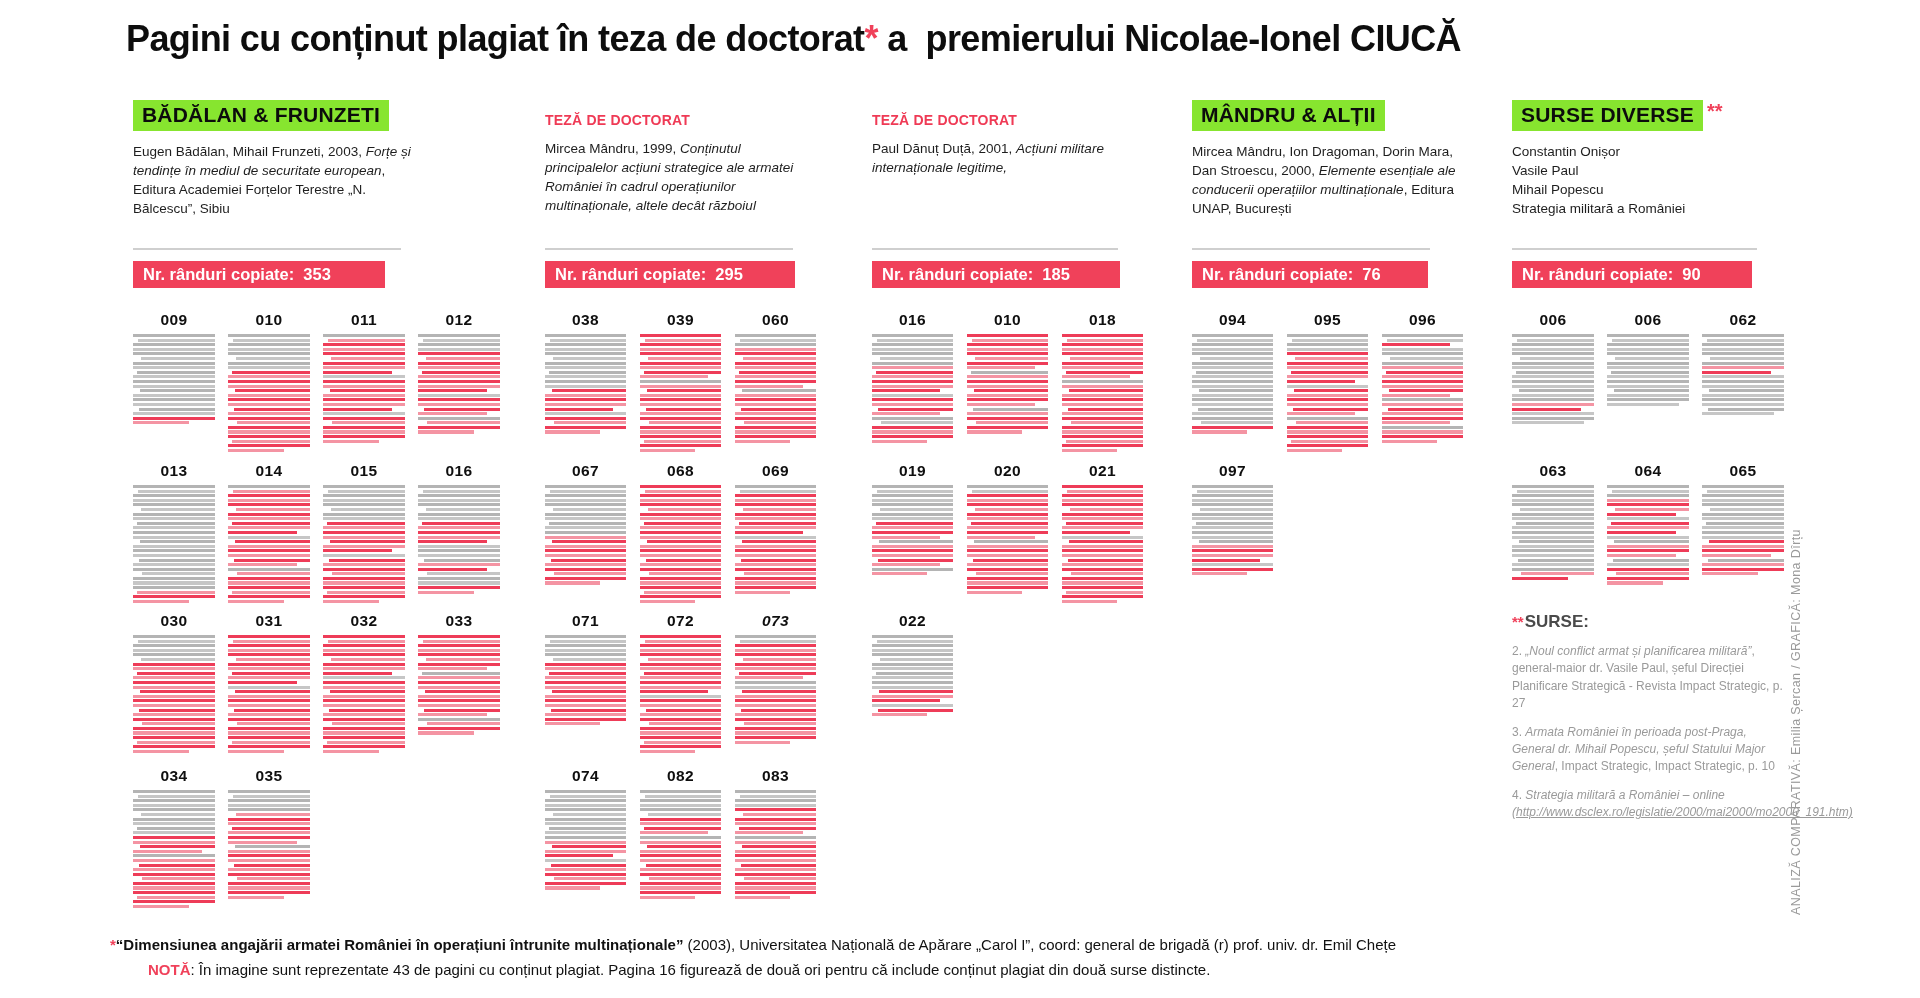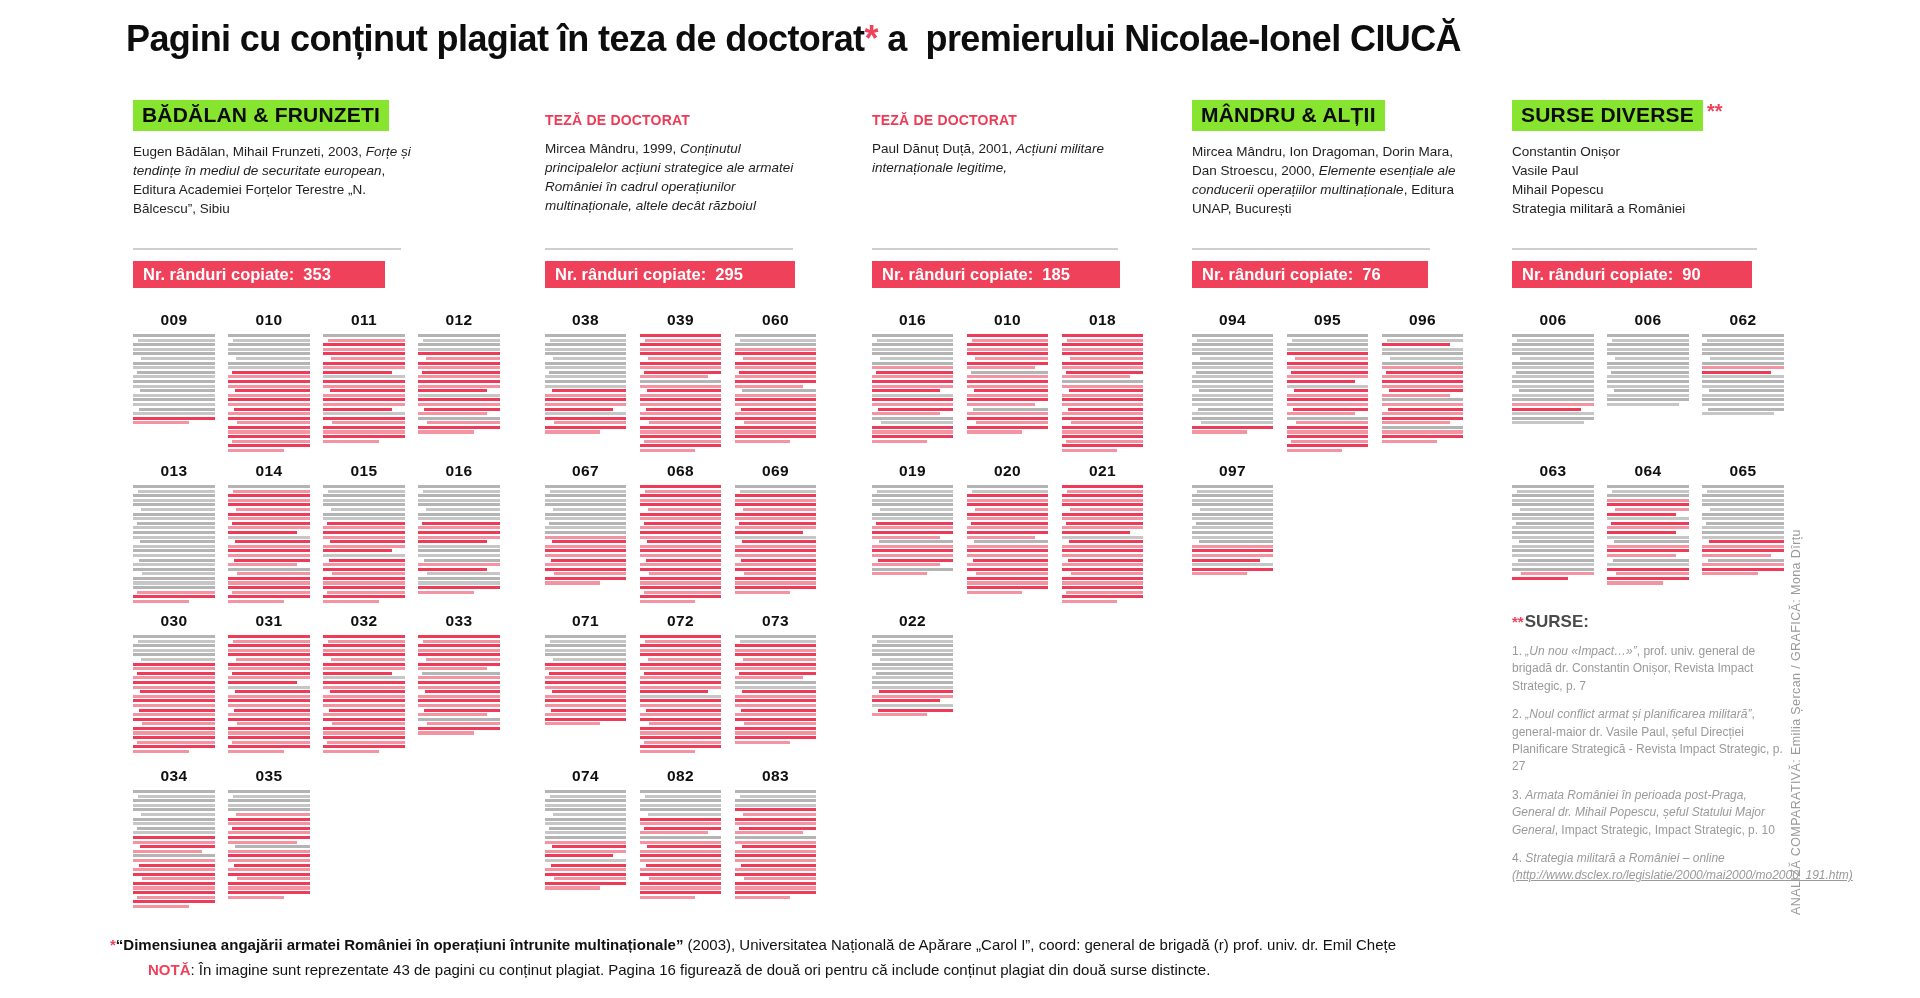--- a/index.html
+++ b/index.html
@@ -738,21 +738,21 @@
             <div class="sline" style="background: rgb(238, 60, 88); width: 100%;"></div>
             <div class="sline ra" style="background: rgb(244, 148, 163); width: 89%;"></div>
             <div class="sline" style="background: rgb(238, 60, 88); width: 100%;"></div>
             <div class="sline" style="background: rgb(244, 148, 163); width: 100%;"></div>
             <div class="sline" style="background: rgb(238, 60, 88); width: 100%;"></div>
             <div class="sline ra" style="background: rgb(244, 148, 163); width: 95%;"></div>
             <div class="sline" style="background: rgb(238, 60, 88); width: 100%;"></div>
             <div class="sline" style="background: rgb(244, 148, 163); width: 68%;"></div>
           </div>
         </div>
-        <div class="page" style="width: 81px;">
+        <div class="page" style="width: 81px; font-style: italic;">
           <div class="pnum">073</div>
           <div class="stripes">
             <div class="sline" style="background: rgb(180, 180, 180); width: 100%;"></div>
             <div class="sline ra" style="background: rgb(198, 198, 198); width: 94%;"></div>
             <div class="sline" style="background: rgb(238, 60, 88); width: 100%;"></div>
             <div class="sline" style="background: rgb(244, 148, 163); width: 100%;"></div>
             <div class="sline" style="background: rgb(238, 60, 88); width: 100%;"></div>
             <div class="sline ra" style="background: rgb(244, 148, 163); width: 90%;"></div>
             <div class="sline" style="background: rgb(238, 60, 88); width: 100%;"></div>
             <div class="sline" style="background: rgb(244, 148, 163); width: 100%;"></div>
@@ -1359,21 +1359,20 @@
             <div class="sline" style="background: rgb(244, 148, 163); width: 68%;"></div>
           </div>
         </div>
       </div>
     </div>
   </div>
 
 <div class="sources">
   <div class="sources-head"><span class="red b">**</span><span>SURSE:</span></div>
   <div id="source-items">
-      <div class="source-item"><span>1. </span><span class="it">„Un nou «Impact…»”</span><span>, prof. univ. general de brigadă dr. Constantin Onișor, Revista Impact Strategic, p. 7</span></div>
       <div class="source-item"><span>2. </span><span class="it">„Noul conflict armat și planificarea militară”</span><span>, general-maior dr. Vasile Paul, șeful Direcției Planificare Strategică - Revista Impact Strategic, p. 27</span></div>
       <div class="source-item"><span>3. </span><span class="it">Armata României în perioada post-Praga, General dr. Mihail Popescu, șeful Statului Major General</span><span>, Impact Strategic, Impact Strategic, p. 10</span></div>
       <div class="source-item"><span>4. </span><span class="it">Strategia militară a României – online</span><span> </span><span class="it ul">(http://www.dsclex.ro/legislatie/2000/mai2000/mo2000_191.htm)</span></div>
     </div>
 </div>
 
 <div class="credit">ANALIZĂ COMPARATIVĂ: Emilia Șercan / GRAFICĂ: Mona Dîrțu</div>
 
 <div class="footnote1"><span class="red b">*</span><span class="b">“Dimensiunea angajării armatei României în operațiuni întrunite multinaționale”</span><span> (2003), Universitatea Națională de Apărare „Carol I”, coord: general de brigadă (r) prof. univ. dr. Emil Chețe</span></div>
 <div class="footnote2"><span class="red b">NOTĂ</span><span>: În imagine sunt reprezentate 43 de pagini cu conținut plagiat. Pagina 16 figurează de două ori pentru că include conținut plagiat din două surse distincte.</span></div>

